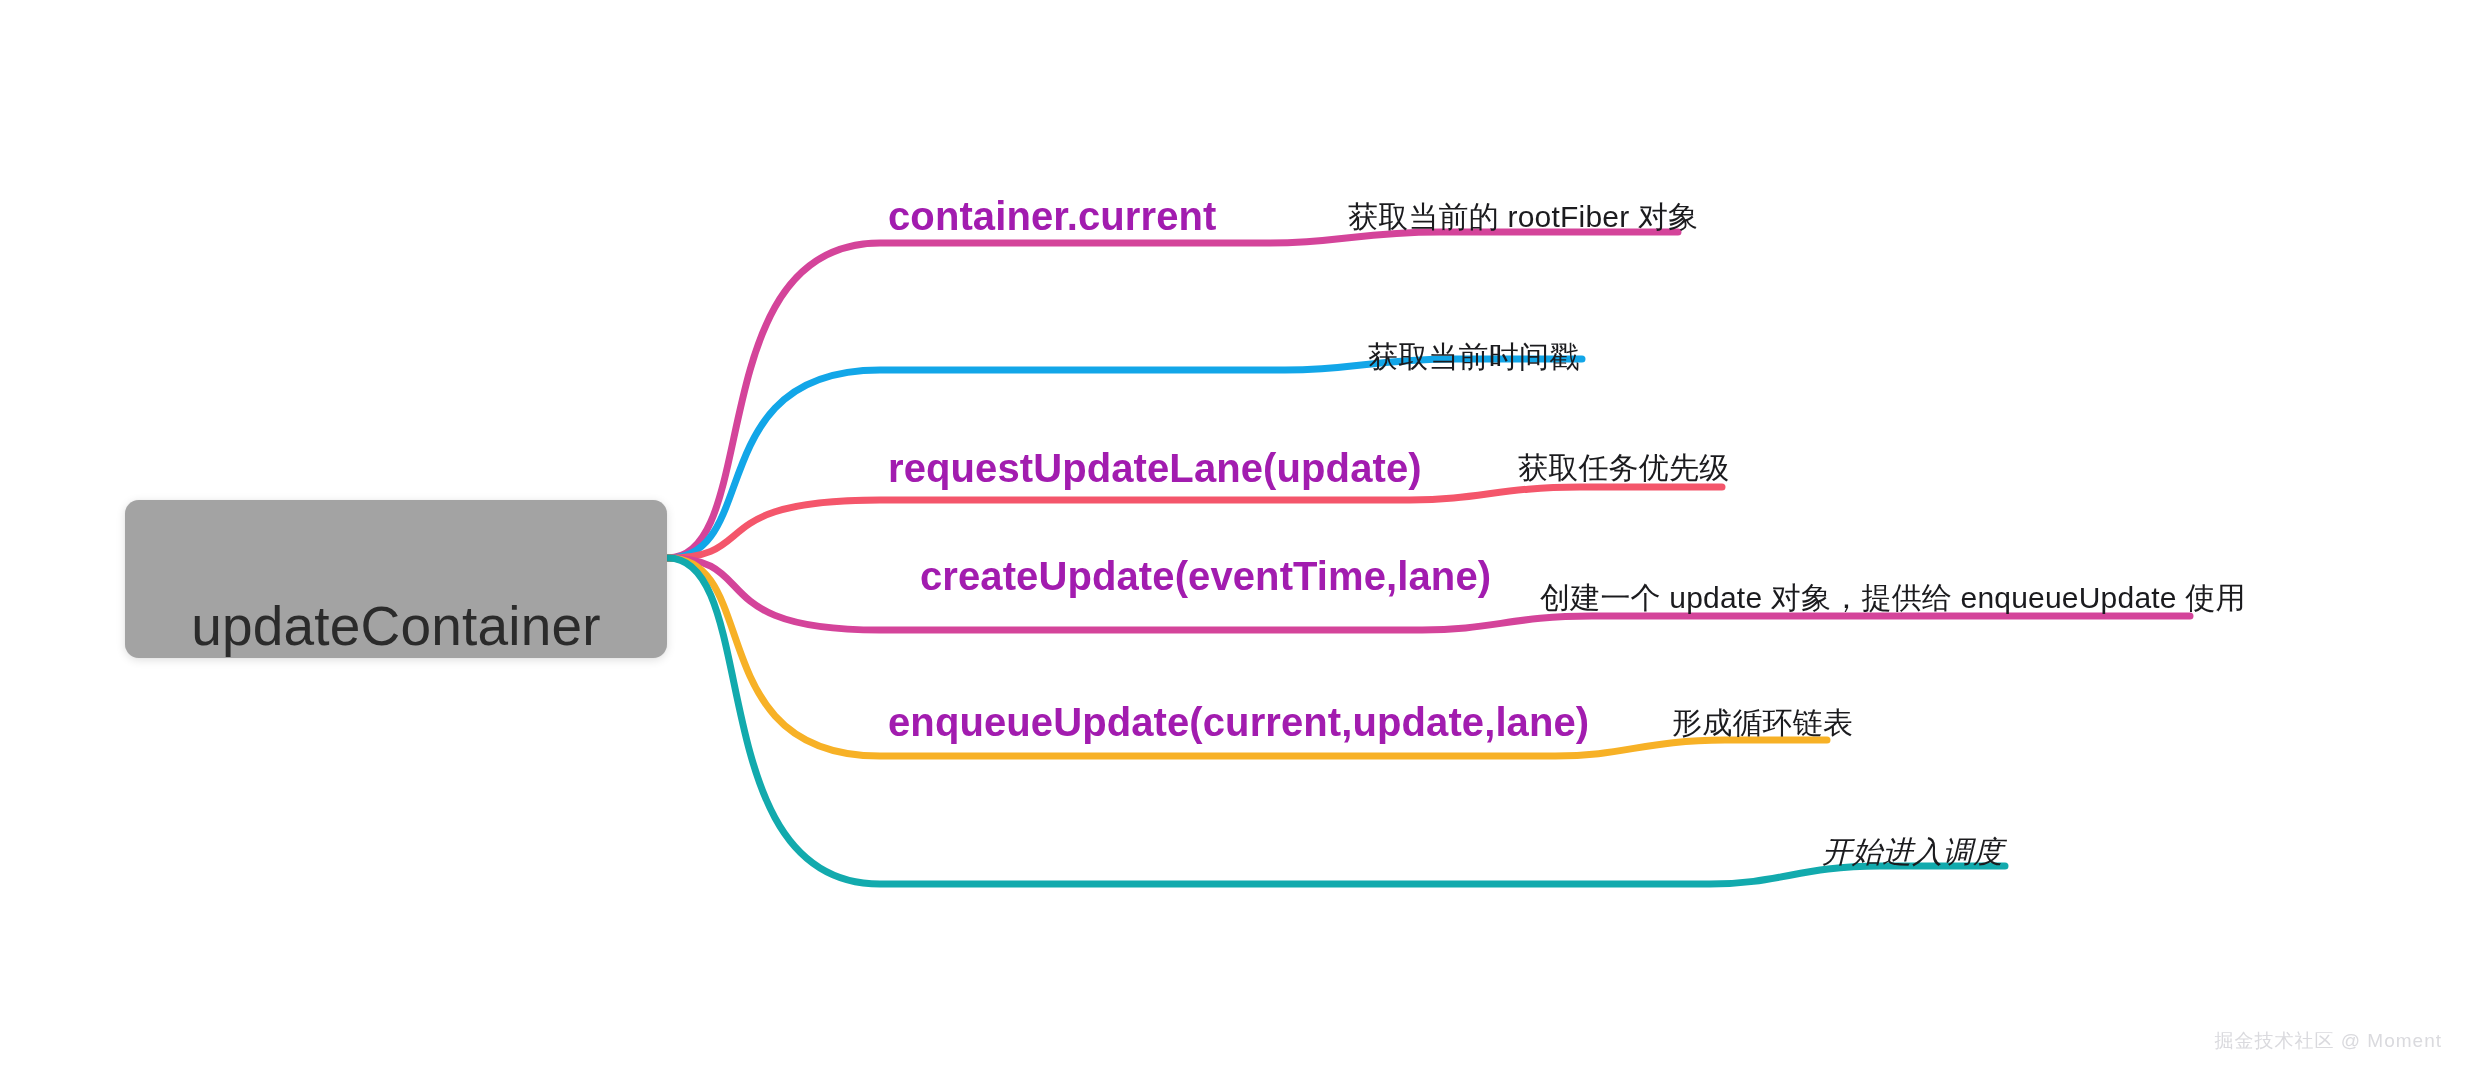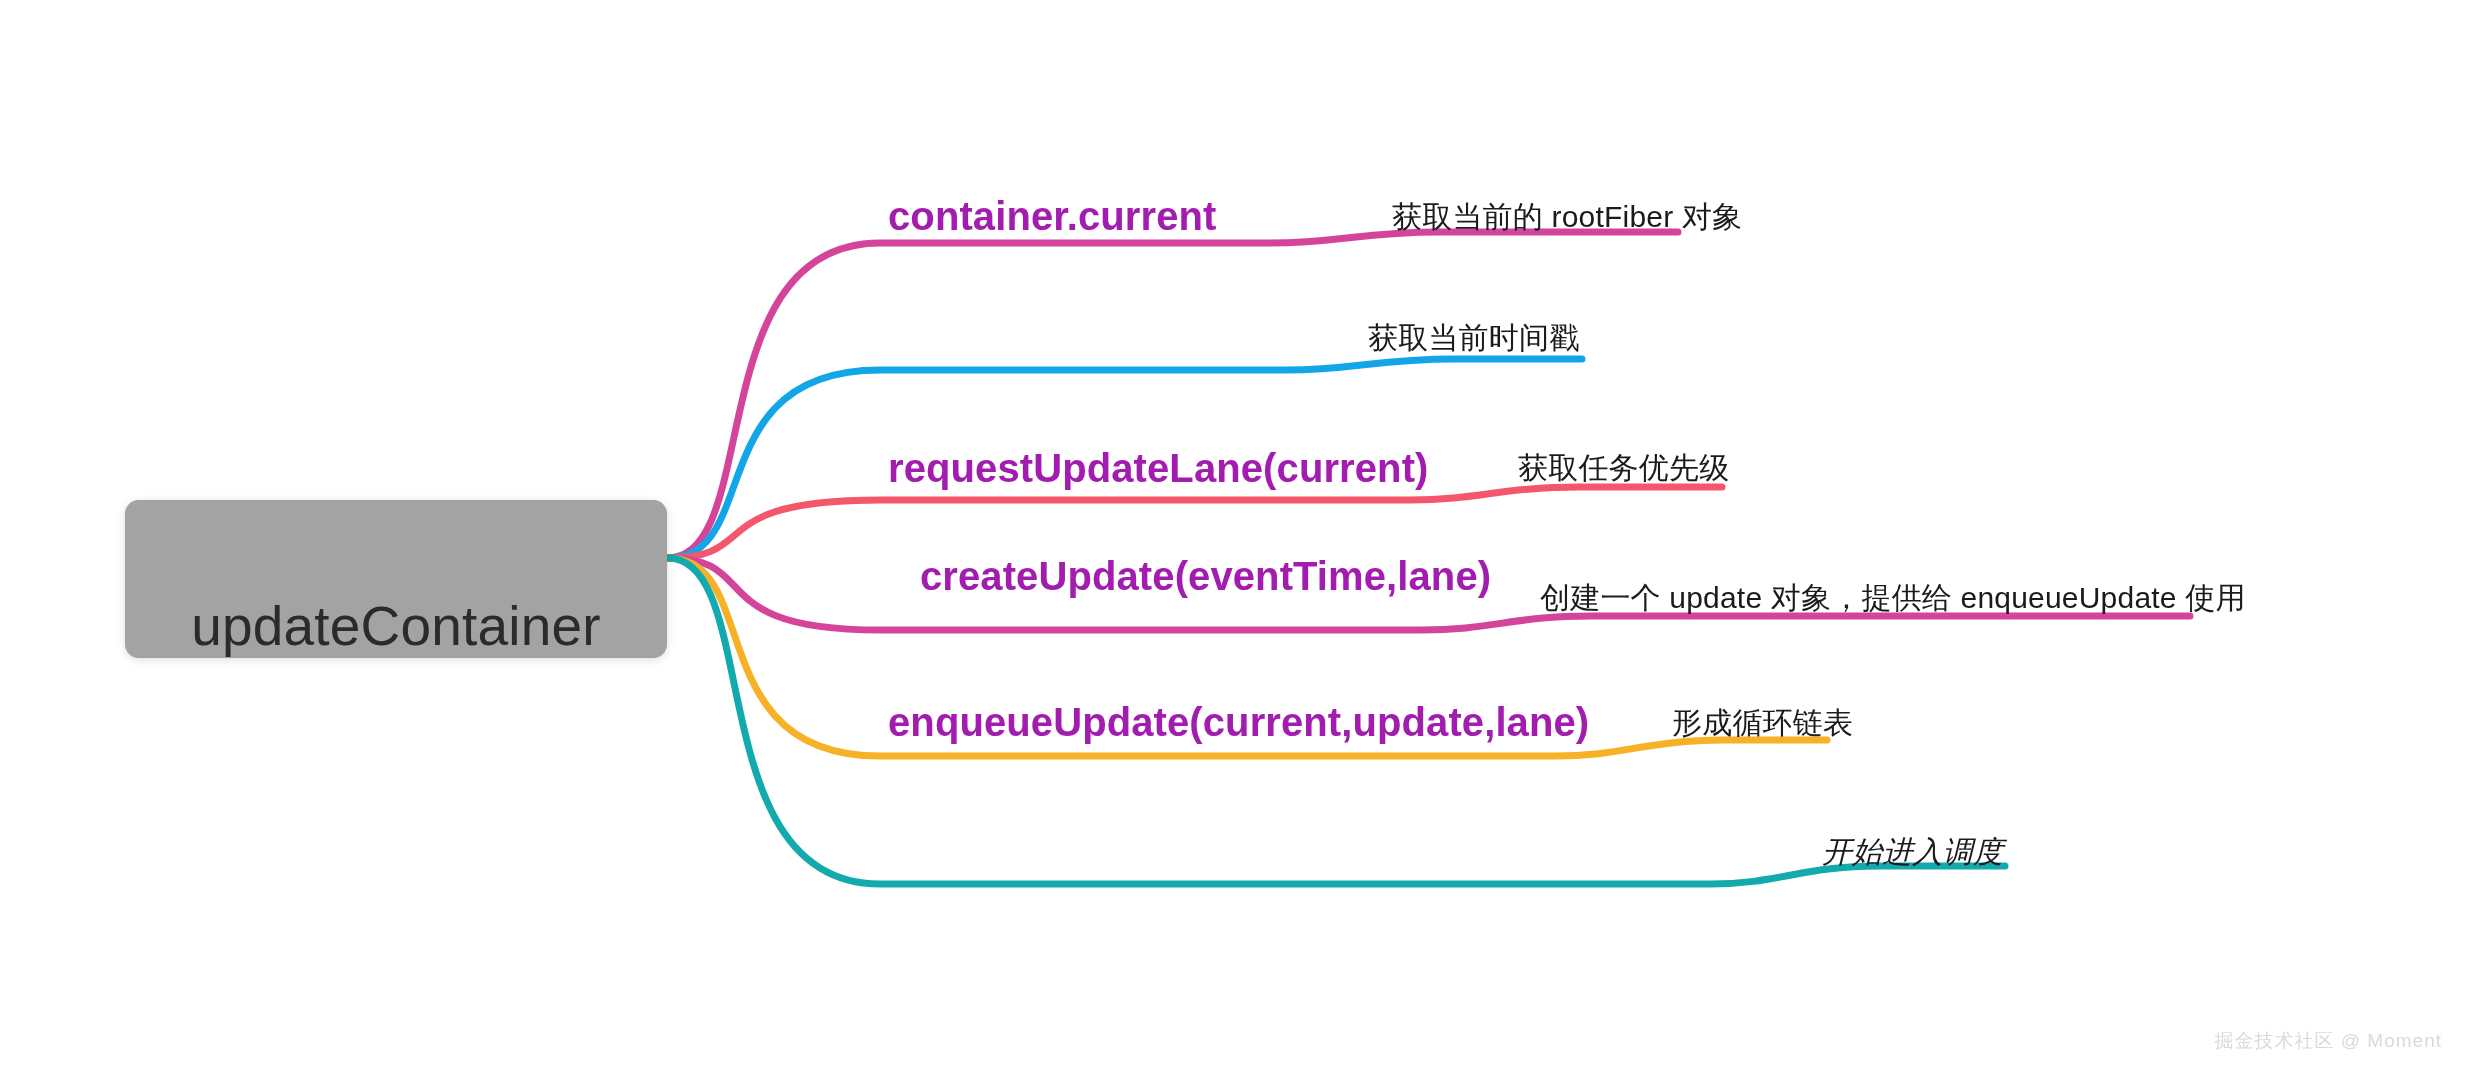--- a/index.html
+++ b/index.html
@@ -93,25 +93,25 @@
       <path d="M 668 558 C 763 558, 700 630, 880 630 L 1422 630 C 1492 630, 1512 616, 1592 616 L 2190 616" fill="none" stroke="#d4449a" stroke-width="7" stroke-linecap="round" stroke-linejoin="round"></path>
       <path d="M 668 558 C 763 558, 700 756, 880 756 L 1555 756 C 1625 756, 1645 740, 1725 740 L 1827 740" fill="none" stroke="#f7b126" stroke-width="7" stroke-linecap="round" stroke-linejoin="round"></path>
       <path d="M 668 558 C 763 558, 700 884, 880 884 L 1710 884 C 1780 884, 1800 866, 1880 866 L 2005 866" fill="none" stroke="#12aaad" stroke-width="7" stroke-linecap="round" stroke-linejoin="round"></path>
     </svg>
 
   <div id="root-node">
     <span class="root-label">updateContainer</span>
   </div>
 
   <div class="branch-title" style="left:888px; top:194px;">container.current</div>
-  <div class="branch-note" style="left:1348px; top:197px;margin-left:44px;">获取当前的 rootFiber 对象</div>
+  <div class="branch-note" style="left:1348px; top:197px;">获取当前的 rootFiber 对象</div>
 
-  <div class="branch-note" style="left:1368px; top:318px;text-align:center;">获取当前时间戳</div>
+  <div class="branch-note" style="left:1368px; top:337px;text-align:center;">获取当前时间戳</div>
 
-  <div class="branch-title" style="left:888px; top:446px;">requestUpdateLane(current)</div>
+  <div class="branch-title" style="left:888px; top:446px;">requestUpdateLane(update)</div>
   <div class="branch-note" style="left:1518px; top:448px;">获取任务优先级</div>
 
   <div class="branch-title" style="left:888px; top:554px;margin-left:32px;">createUpdate(eventTime,lane)</div>
   <div class="branch-note" style="left:1540px; top:578px;">创建一个 update 对象，提供给 enqueueUpdate 使用</div>
 
   <div class="branch-title" style="left:888px; top:700px;">enqueueUpdate(current,update,lane)</div>
   <div class="branch-note" style="left:1672px; top:703px;">形成循环链表</div>
 
   <div class="branch-note" style="left:1822px; top:832px;font-style:italic;">开始进入调度</div>
 

